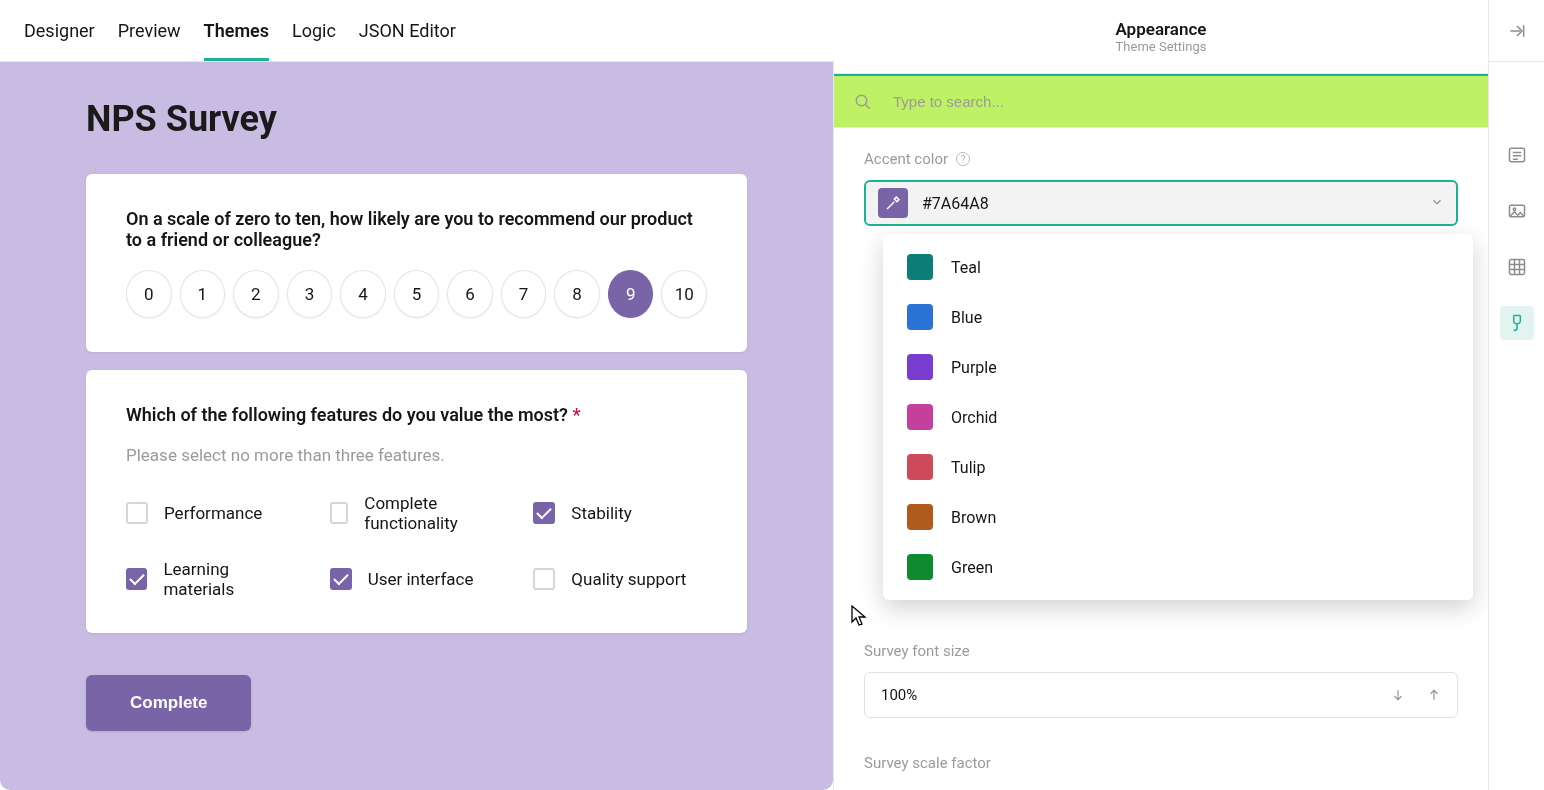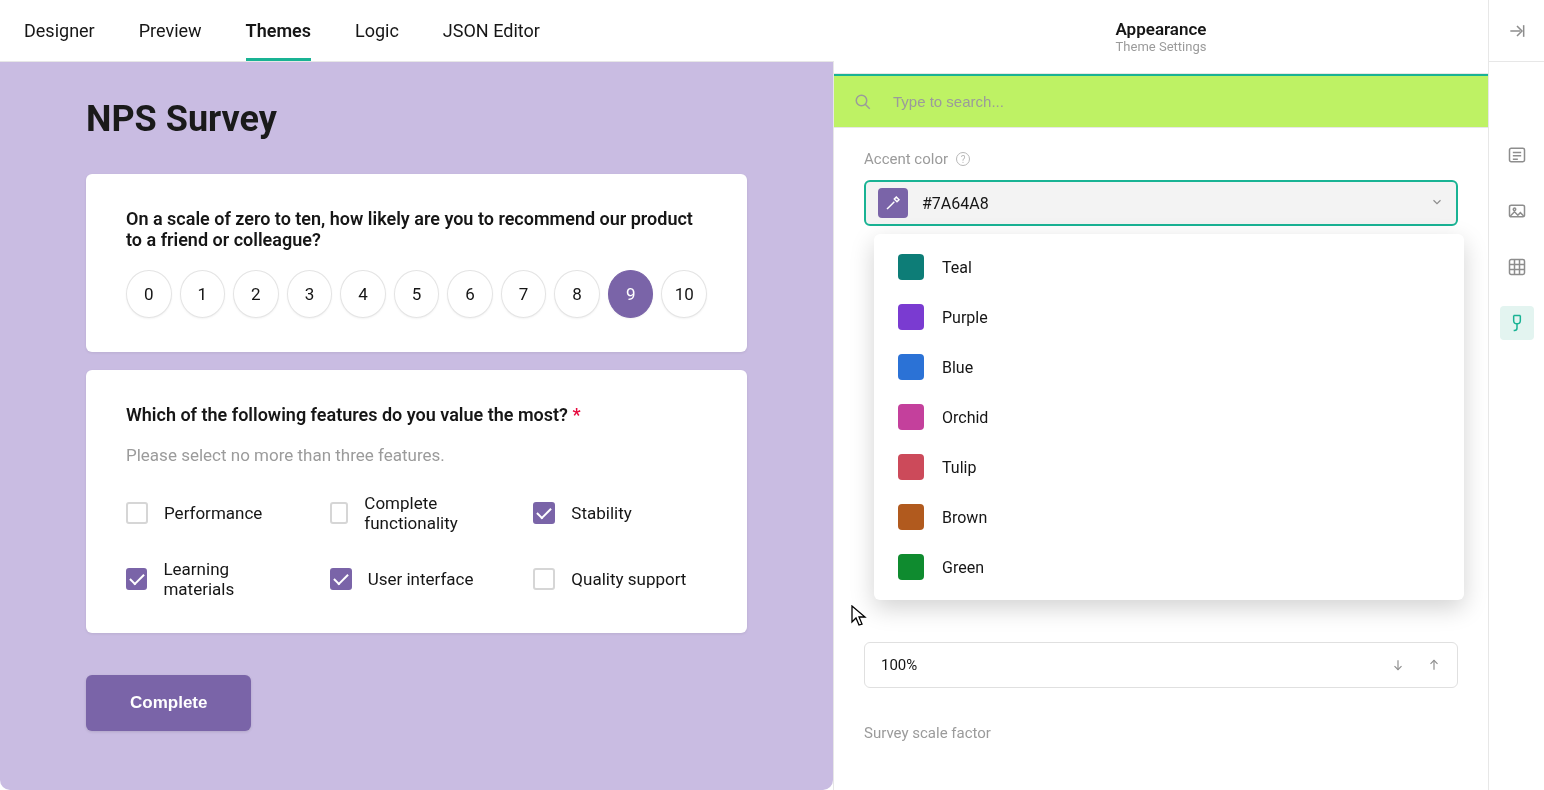--- a/index.html
+++ b/index.html
@@ -22,21 +22,21 @@
   .topbar {
     display: flex;
     align-items: center;
     height: 62px;
     border-bottom: 1px solid #e7e7e7;
     background: #fff;
   }
   .topbar-tabs {
     display: flex;
     align-items: center;
-    gap: 44px;
+    gap: 23px;
     padding-left: 24px;
     height: 100%;
   }
   .topbar-tab {
     font-size: 18px;
     color: #161616;
     height: 100%;
     display: flex;
     align-items: center;
     cursor: pointer;
@@ -270,21 +270,21 @@
     width: 30px; height: 30px;
     border-radius: 4px;
     background: #7a64a8;
     display: flex;
     align-items: center;
     justify-content: center;
   }
   .dropdown .chev { margin-left: auto; color: #8d8d8d; }
   .dropdown-menu {
     position: absolute;
-    left: 8px;
+    left: 17px;
     top: 52px;
     width: 100%;
     background: #fff;
     border-radius: 6px;
     box-shadow: 0 8px 24px rgba(0,0,0,0.18);
     padding: 8px 0;
     z-index: 5;
   }
   .menu-item {
     display: flex;
@@ -509,26 +509,26 @@
                     <path d="M6 9l6 6 6-6"></path>
                   </svg>
               </span>
 
               <div class="dropdown-menu">
                 <div class="menu-item">
                   <span class="menu-swatch" style="background:#0d7d77"></span>
                   <span>Teal</span>
                 </div>
                 <div class="menu-item">
+                  <span class="menu-swatch" style="background:#2b72d6"></span>
+                  <span>Blue</span>
+                </div>
+                <div class="menu-item">
                   <span class="menu-swatch" style="background:#7a3bd1"></span>
                   <span>Purple</span>
-                </div>
-                <div class="menu-item">
-                  <span class="menu-swatch" style="background:#2b72d6"></span>
-                  <span>Blue</span>
                 </div>
                 <div class="menu-item">
                   <span class="menu-swatch" style="background:#c4409c"></span>
                   <span>Orchid</span>
                 </div>
                 <div class="menu-item">
                   <span class="menu-swatch" style="background:#cc4a5a"></span>
                   <span>Tulip</span>
                 </div>
                 <div class="menu-item">
@@ -539,20 +539,21 @@
                   <span class="menu-swatch" style="background:#0f8b2f"></span>
                   <span>Green</span>
                 </div>
               </div>
             </div>
           </div>
 
           <div class="spacer-big"></div>
 
           <div class="field-section">
+            <div class="field-label">Survey font size</div>
             <div class="fontsize-box">
               <span>100%</span>
               <span class="arrows">
                 <svg width="14" height="14" viewBox="0 0 24 24" fill="none" stroke="currentColor" stroke-width="2">
                     <path d="M12 4v16"></path>
                     <path d="M6 14l6 6 6-6"></path>
                   </svg>
                 <svg width="14" height="14" viewBox="0 0 24 24" fill="none" stroke="currentColor" stroke-width="2">
                     <path d="M12 20V4"></path>
                     <path d="M6 10l6-6 6 6"></path>

